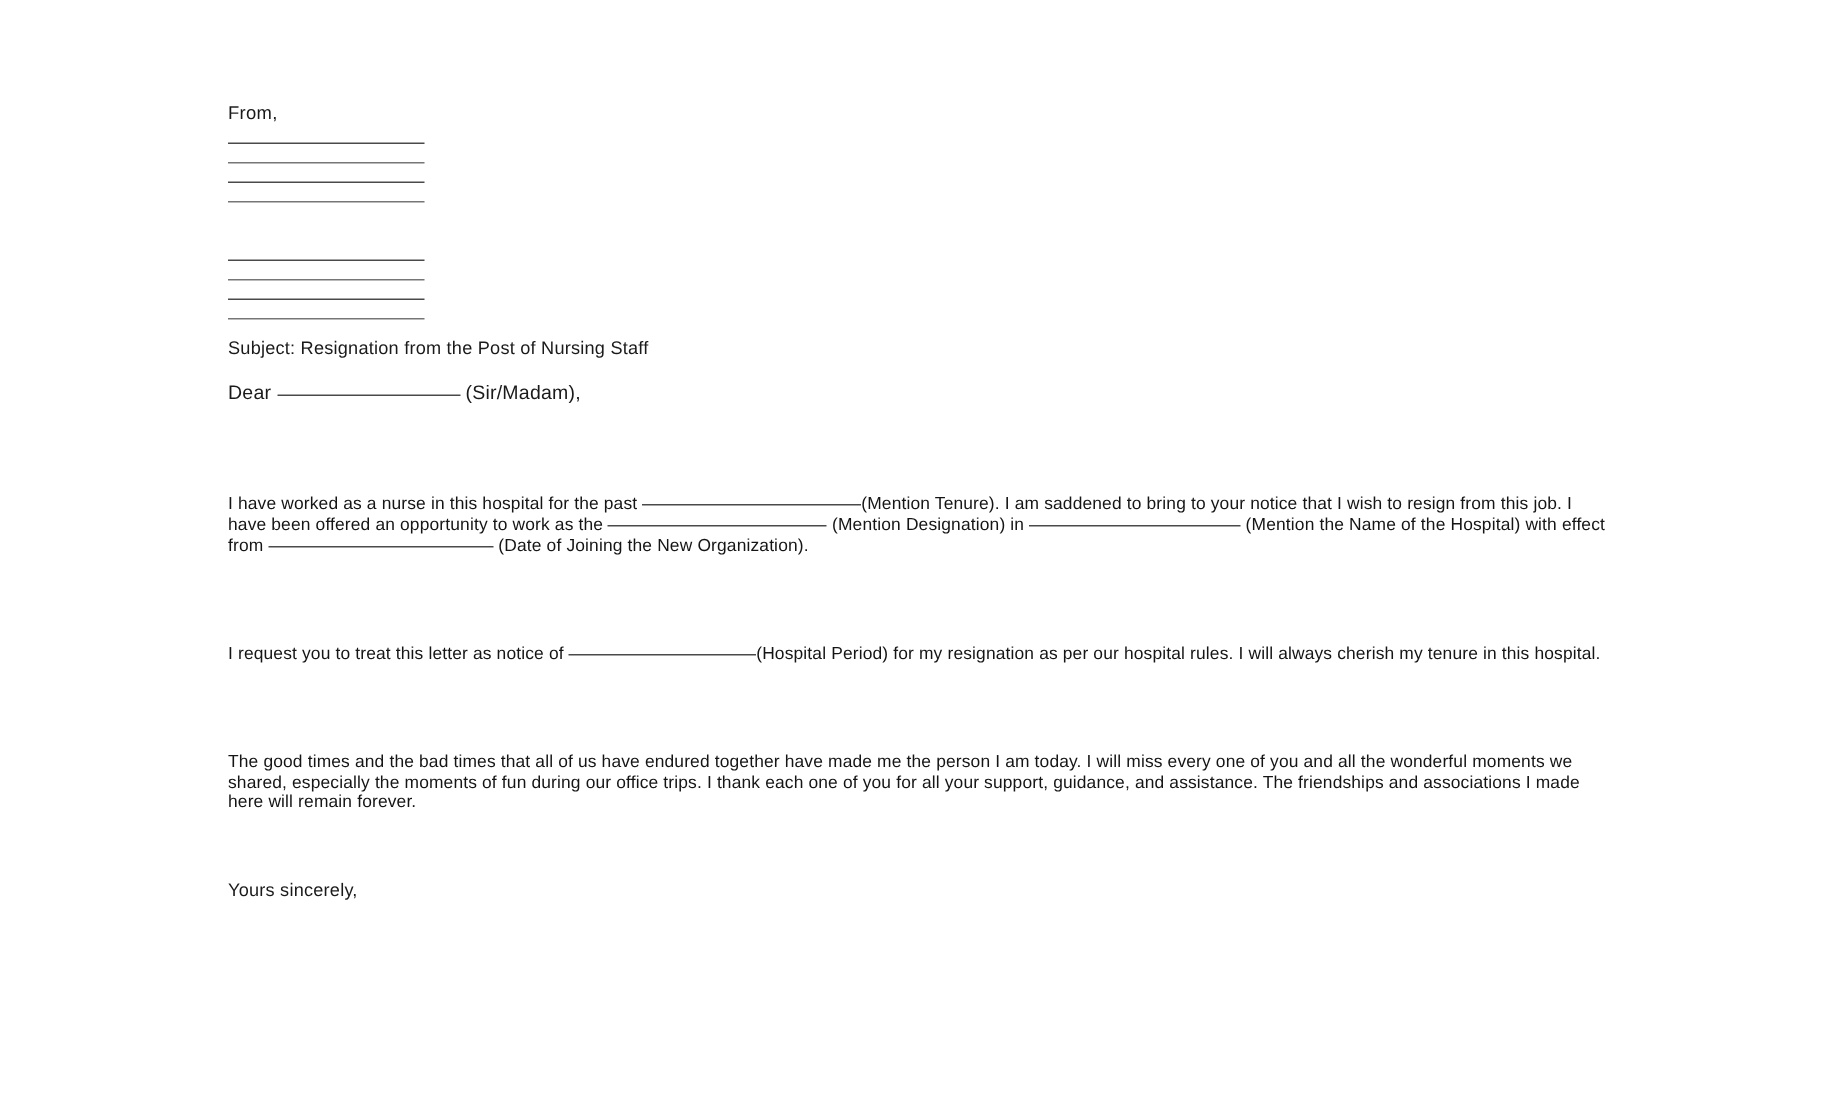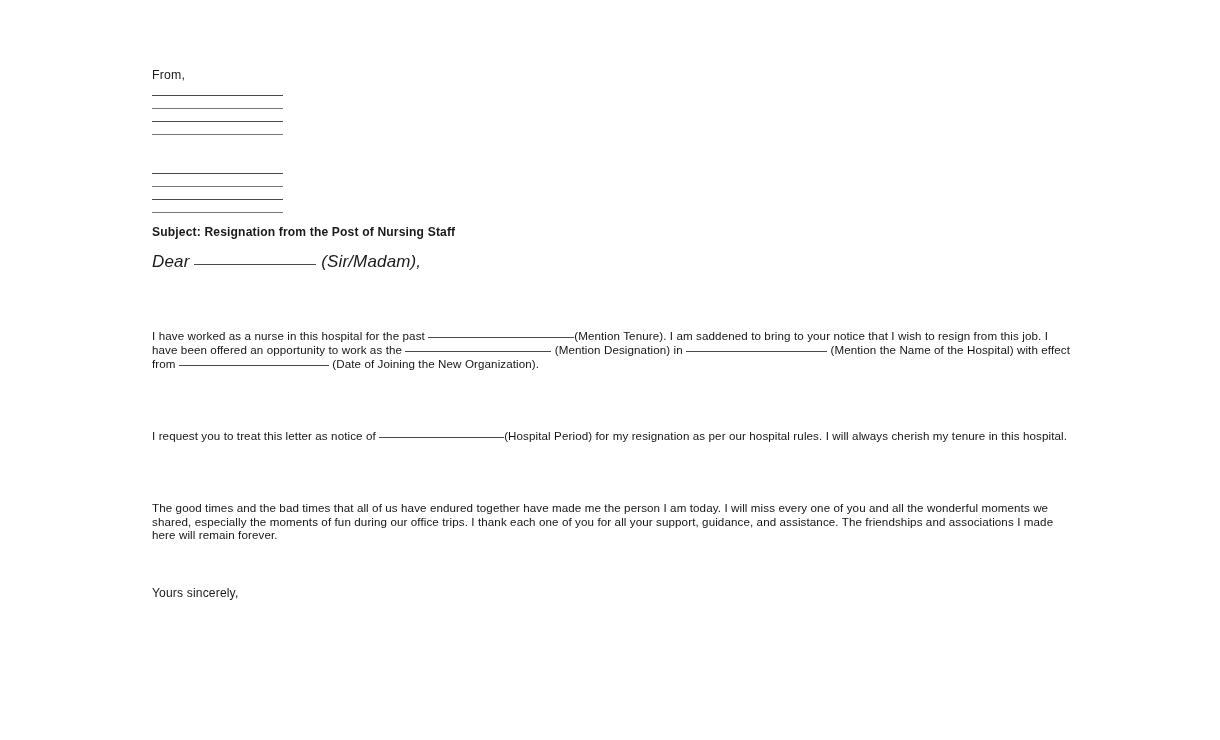--- a/index.html
+++ b/index.html
@@ -65,27 +65,25 @@
   .u-dear   { width: 122px; }
   .u-tenure { width: 146px; }
   .u-desig  { width: 146px; }
   .u-hosp   { width: 141px; }
   .u-effect { width: 150px; }
   .u-period { width: 125px; }
   .subject {
     font-size: 12.1px;
     line-height: 15px;
     letter-spacing: 0.15px;
-    font-weight: bold;
   }
   .dear-line {
-    font-size: 17px;
+    font-size: 13px;
     line-height: 15px;
     letter-spacing: 0.15px;
-    font-style: italic;
   }
   .sign-line {
     font-size: 12.1px;
     line-height: 15px;
     letter-spacing: 0.15px;
   }
 </style>
 </head>
 <body>
 

